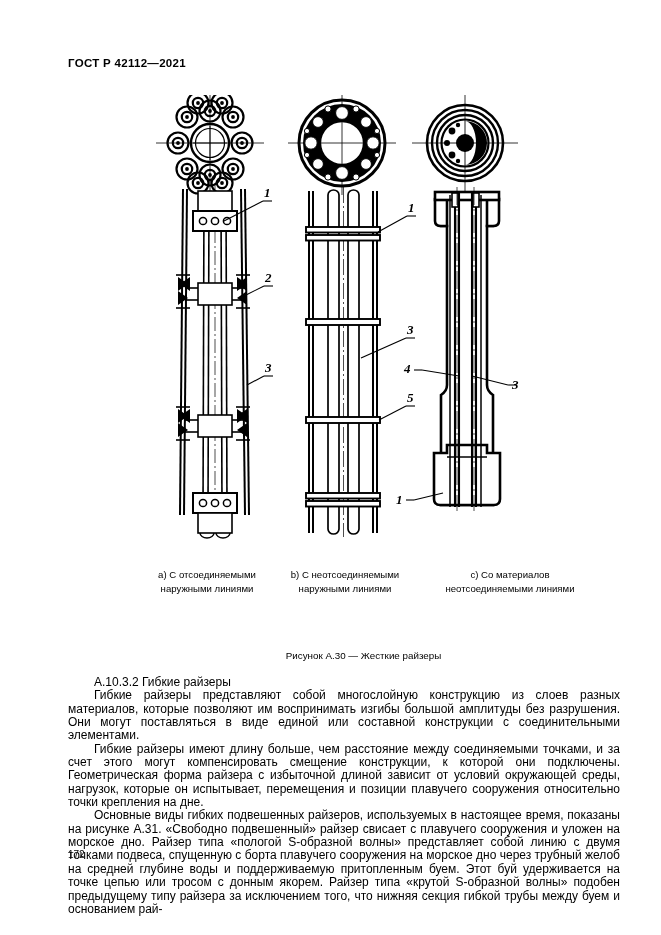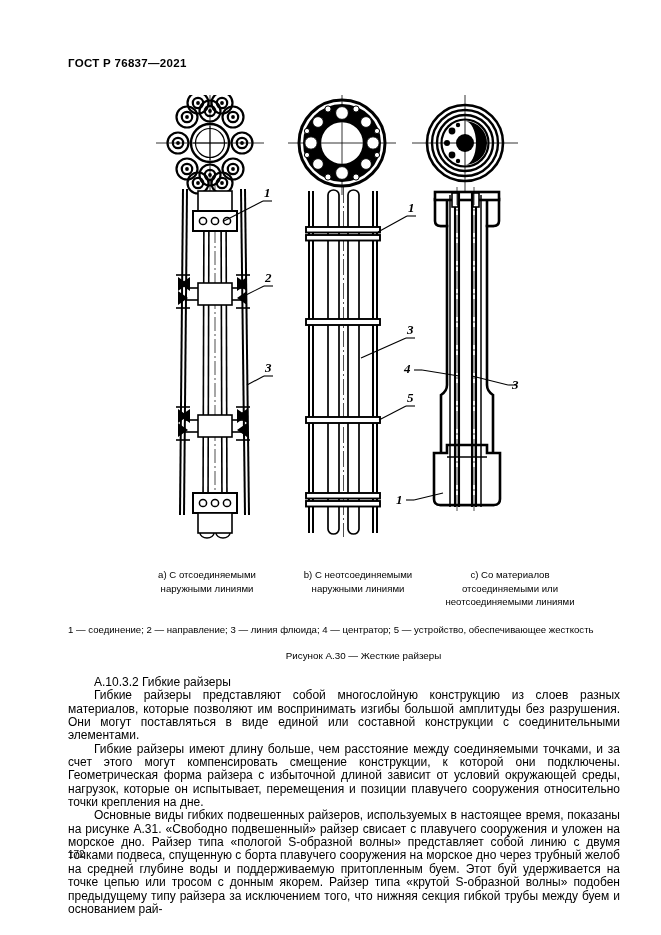--- a/index.html
+++ b/index.html
@@ -52,21 +52,21 @@
     height: 60px;
   }
   .subcap {
     position: absolute;
     font-size: 9.6px;
     line-height: 13.5px;
     text-align: center;
     margin-top: 20px;
   }
   .subcap.a { left: 142px; width: 130px; }
-  .subcap.b { left: 288px; width: 140px; }
+  .subcap.b { left: 275px; width: 140px; }
   .subcap.c { left: 410px; width: 200px; }
 
   
   .fig-legend {
     position: absolute;
     left: 68px;
     top: 623px;
     width: 552px;
     font-size: 9.6px;
     line-height: 13px;
@@ -106,21 +106,21 @@
     left: 68px;
     top: 849px;
     font-size: 10px;
   }
 </style>
 </head>
 <body>
 
 <div class="page">
 
-  <div class="doc-header">ГОСТ Р 76837—2021</div>
+  <div class="doc-header">ГОСТ Р 42112—2021</div>
 
   <div class="figure-area">
     <svg class="svg-figure" width="661" height="460" viewBox="0 0 661 460">
       <defs>
         <g id="smallRing">
           <circle r="10.5" fill="none" stroke="#000" stroke-width="2.2"></circle>
           <circle r="5.2" fill="none" stroke="#000" stroke-width="2.2"></circle>
           <circle r="1.9" fill="#000"></circle>
         </g>
       </defs>
@@ -387,26 +387,24 @@
     <div class="subcap a">
       <div>a) С отсоединяемыми</div>
       <div>наружными линиями</div>
     </div>
     <div class="subcap b">
       <div>b) С неотсоединяемыми</div>
       <div>наружными линиями</div>
     </div>
     <div class="subcap c">
       <div>c) Со материалов</div>
-      <div>отсоединяемыми или</div>
       <div>неотсоединяемыми линиями</div>
     </div>
   </div>
 
-  <div class="fig-legend">1 — соединение; 2 — направление; 3 — линия флюида; 4 — центратор; 5 — устройство, обеспечивающее жесткость</div>
   <div class="fig-title">Рисунок А.30 — Жесткие райзеры</div>
 
   <div class="body-text">
     <p>А.10.3.2 Гибкие райзеры</p>
     <p>Гибкие райзеры представляют собой многослойную конструкцию из слоев разных материалов, которые позволяют им воспринимать изгибы большой амплитуды без разрушения. Они могут поставляться в виде единой или составной конструкции с соединительными элементами.</p>
     <p>Гибкие райзеры имеют длину больше, чем расстояние между соединяемыми точками, и за счет этого могут компенсировать смещение конструкции, к которой они подключены. Геометрическая форма райзера с избыточной длиной зависит от условий окружающей среды, нагрузок, которые он испытывает, перемещения и позиции плавучего сооружения относительно точки крепления на дне.</p>
     <p>Основные виды гибких подвешенных райзеров, используемых в настоящее время, показаны на рисунке А.31. «Свободно подвешенный» райзер свисает с плавучего сооружения и уложен на морское дно. Райзер типа «пологой S-образной волны» представляет собой линию с двумя точками подвеса, спущенную с борта плавучего сооружения на морское дно через трубный желоб на средней глубине воды и поддерживаемую притопленным буем. Этот буй удерживается на точке цепью или тросом с донным якорем. Райзер типа «крутой S-образной волны» подобен предыдущему типу райзера за исключением того, что нижняя секция гибкой трубы между буем и основанием рай-</p>
   </div>
 
   <div class="page-number">172</div>

